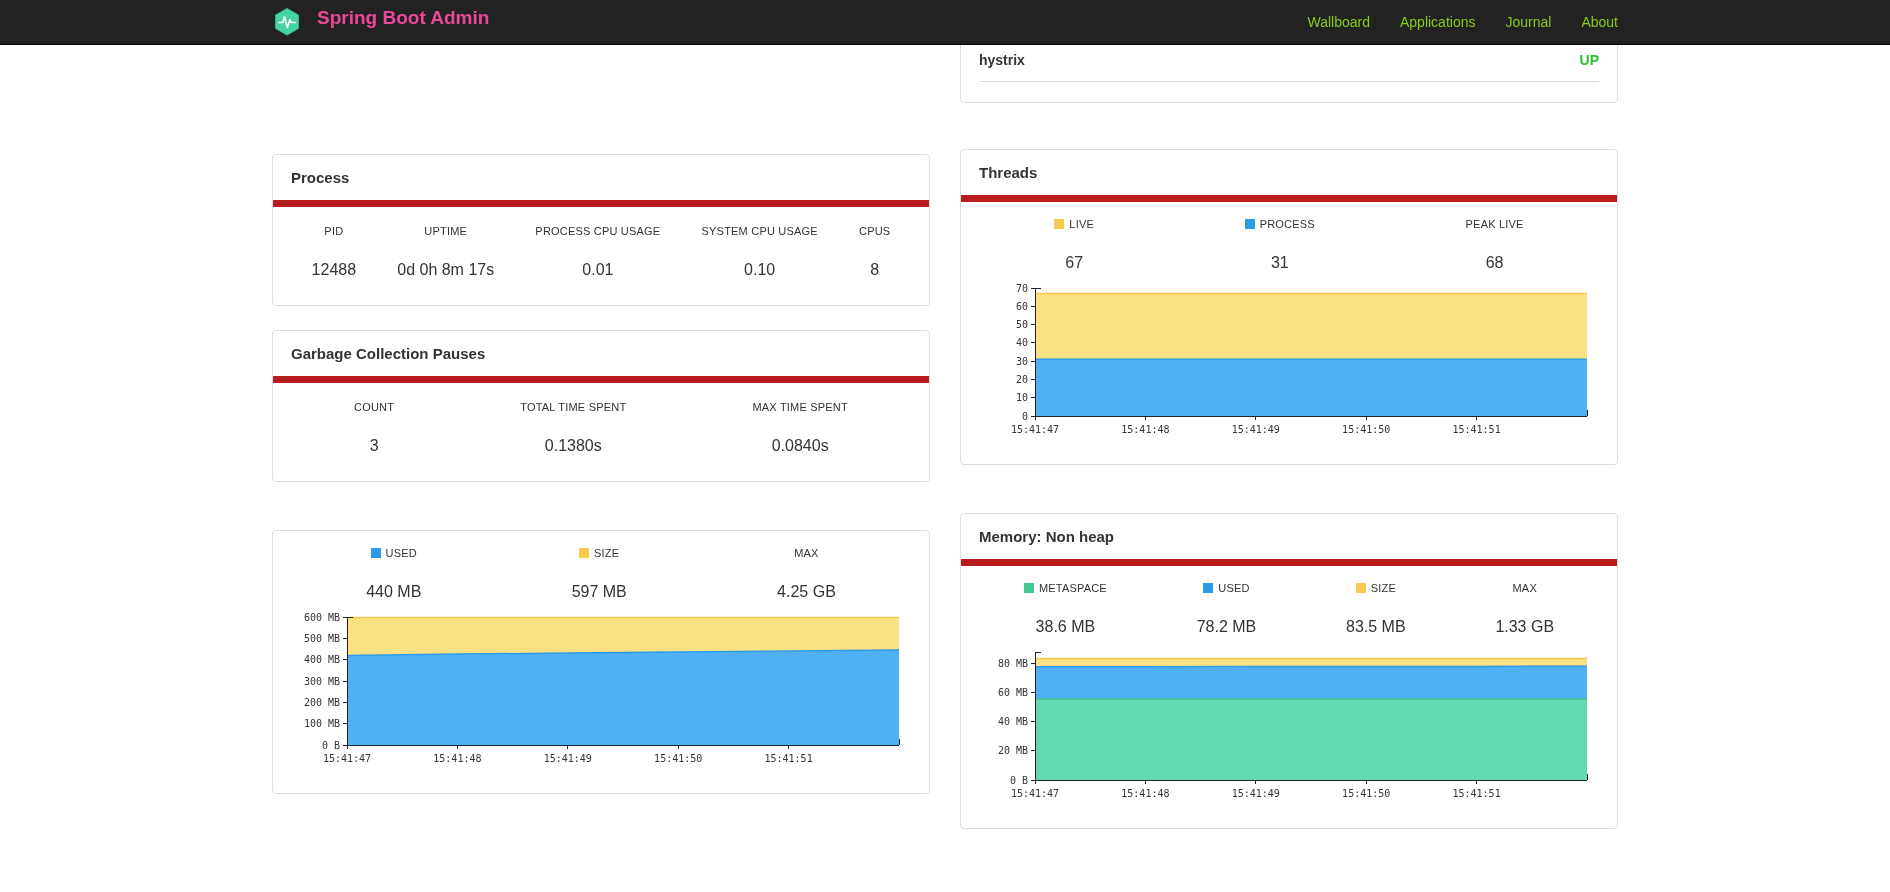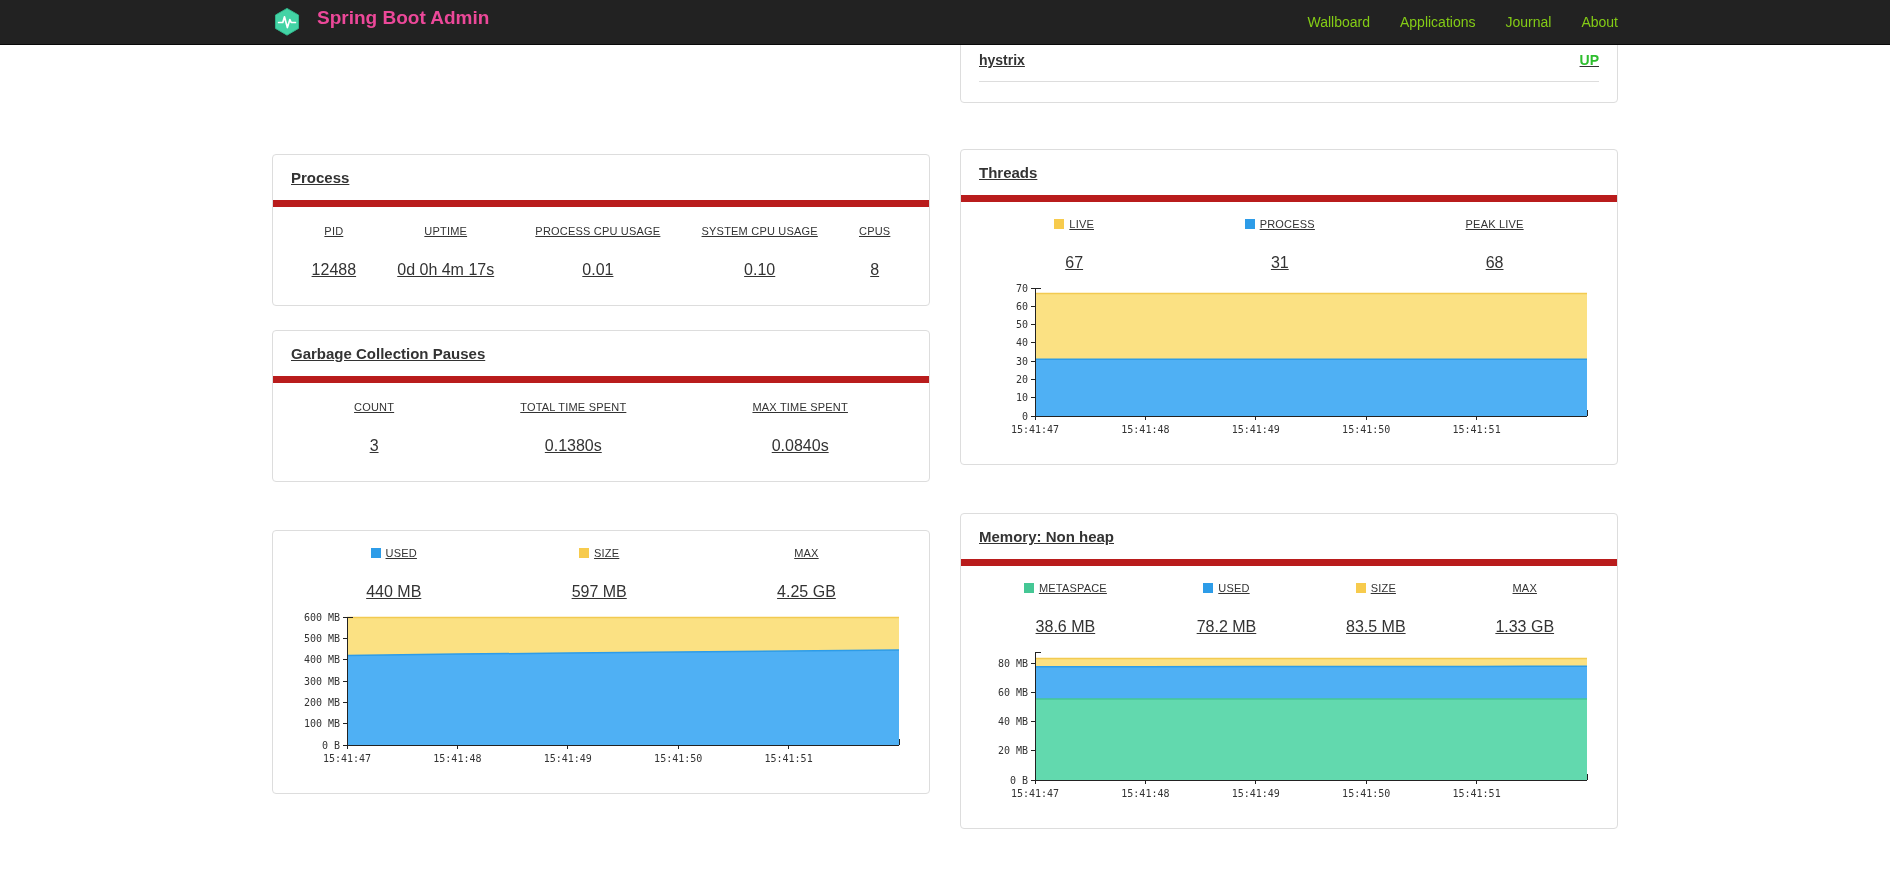--- a/index.html
+++ b/index.html
@@ -16,21 +16,21 @@
   .nav-links { margin-left:auto; display:flex; }
   .nav-link { color:#84cc16; font-size:14px; padding:0 15px; line-height:45px;
     cursor:pointer; white-space:nowrap; }
 
   
   .container { width:1376px; margin:0 auto; display:flex; align-items:flex-start; }
   .col { width:50%; padding:0 15px; }
   .col-left { padding-top:109px; }
 
   
-  .panel { background:#fff; border:1px solid #ddd; border-radius:4px; margin-bottom:24px;text-decoration:underline; }
+  .panel { background:#fff; border:1px solid #ddd; border-radius:4px; margin-bottom:24px; }
   .panel-heading { padding:14px 18px; border-bottom:7px solid #b91c1c;
     font-size:15px; font-weight:bold; color:#333; }
   .panel-body { padding:18px 18px 26px; }
   .panel-body.chart-body { padding:16px 18px 14px; }
   .mb-lg { margin-bottom:48px; }
 
   
   .health-panel { margin-top:-6px; margin-bottom:46px; }
   .health-body { padding:0 18px 20px; }
   .health-row { display:flex; justify-content:space-between; align-items:center;
@@ -81,21 +81,21 @@
       <div class="panel">
         <div class="panel-heading">Process</div>
         <div class="panel-body">
           <div class="metrics">
             <div class="metric">
               <div class="metric-label">PID</div>
               <div class="metric-value">12488</div>
             </div>
             <div class="metric">
               <div class="metric-label">UPTIME</div>
-              <div class="metric-value">0d 0h 4m 17s</div>
+              <div class="metric-value">0d 0h 8m 17s</div>
             </div>
             <div class="metric">
               <div class="metric-label">PROCESS CPU USAGE</div>
               <div class="metric-value">0.01</div>
             </div>
             <div class="metric">
               <div class="metric-label">SYSTEM CPU USAGE</div>
               <div class="metric-value">0.10</div>
             </div>
             <div class="metric">

